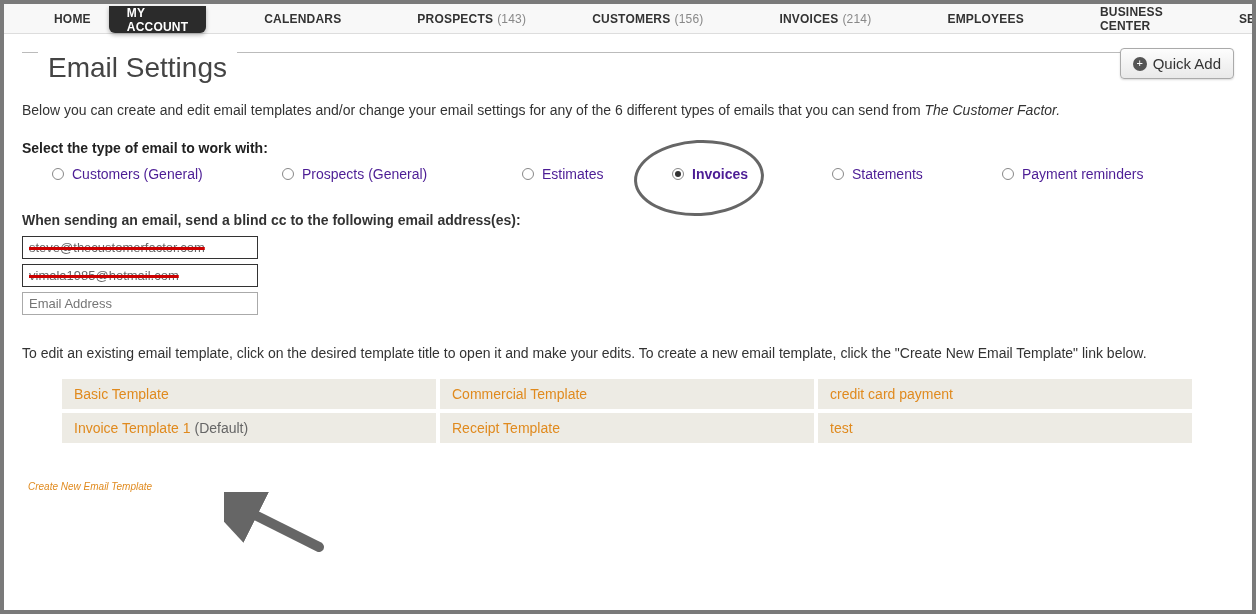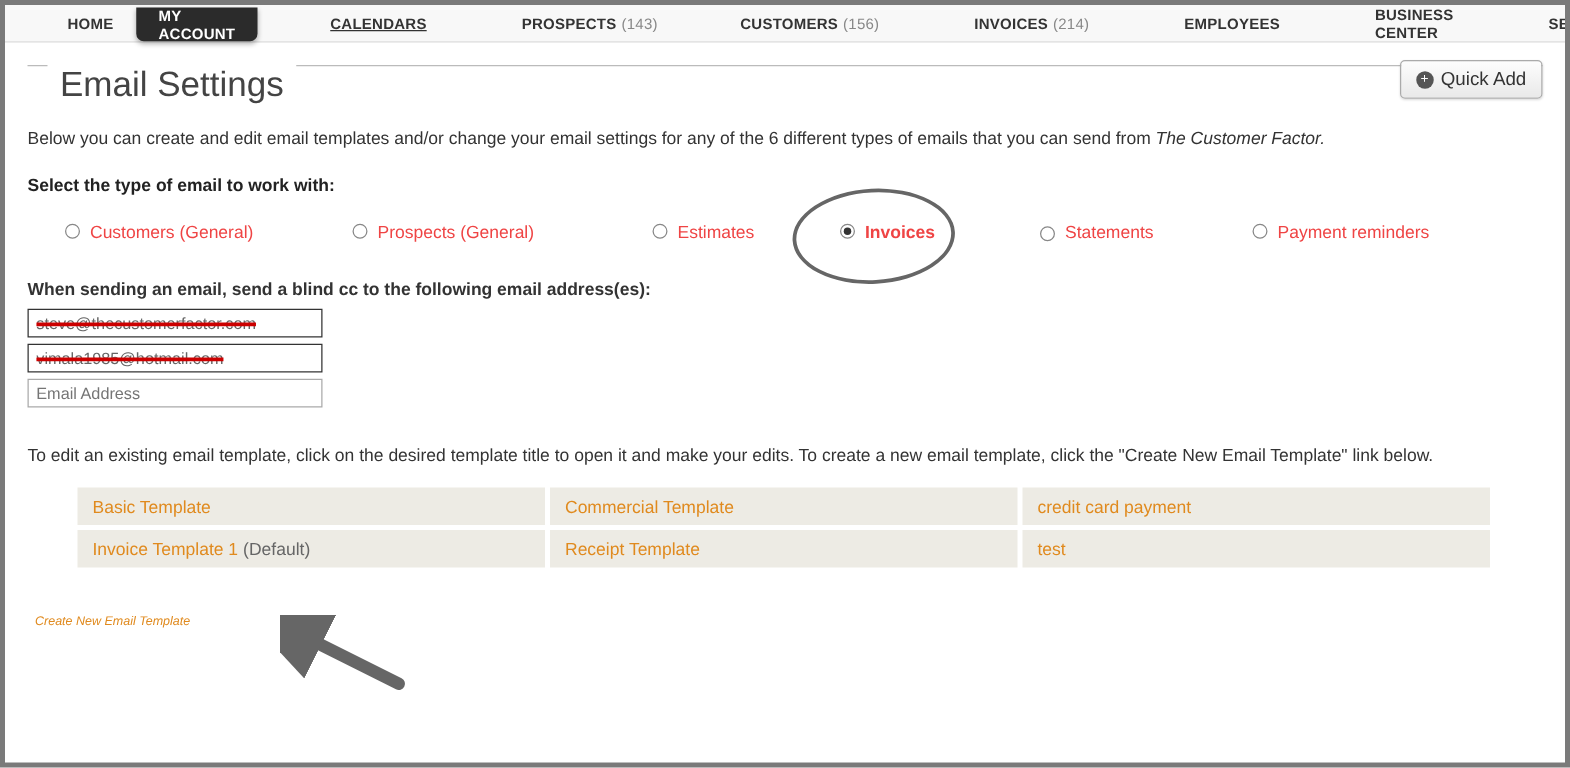--- a/index.html
+++ b/index.html
@@ -109,31 +109,30 @@
     display: flex;
     align-items: center;
     margin-bottom: 30px;
     padding-left: 30px;
     gap: 0;
   }
   .radio-item {
     display: flex;
     align-items: center;
     font-size: 14px;
-    color: #ef4444;
+    color: #4c1d95;
     cursor: pointer;
     position: relative;
-    margin-top: 11px;
   }
   .radio-item + .radio-item { margin-left: 0; }
   .radio-row .radio-item:nth-child(1){ width: 230px; }
   .radio-row .radio-item:nth-child(2){ width: 240px; }
   .radio-row .radio-item:nth-child(3){ width: 150px; }
   .radio-row .radio-item:nth-child(4){ width: 160px; font-weight:600;}
-  .radio-row .radio-item:nth-child(5){ width: 170px; align-items: flex-end; }
+  .radio-row .radio-item:nth-child(5){ width: 170px; }
   .radio-row .radio-item:nth-child(6){ width: 170px; }
   .radio-dot {
     width: 12px; height: 12px; border: 1px solid #888; border-radius: 50%;
     margin-right: 8px; display:inline-flex; align-items:center; justify-content:center;
     background:#fff;
   }
   .radio-dot.checked::after{
     content:""; width:6px; height:6px; background:#333; border-radius:50%;
   }
   .invoice-ellipse {
@@ -211,21 +210,21 @@
 
 <div class="app-frame">
 
   <div class="topnav">
     <div class="nav-item">
         <span>HOME</span>
       </div>
     <div class="nav-item active">
         <span>MY ACCOUNT</span>
       </div>
-    <div class="nav-item" style="margin-left:40px;text-decoration:underline;">
+    <div class="nav-item" style="margin-left:40px;">
         <span>CALENDARS</span>
       </div>
     <div class="nav-item" style="margin-left:40px;">
         <span>PROSPECTS</span>
         <span class="nav-count">(143)</span>
       </div>
     <div class="nav-item" style="margin-left:30px;">
         <span>CUSTOMERS</span>
         <span class="nav-count">(156)</span>
       </div>

